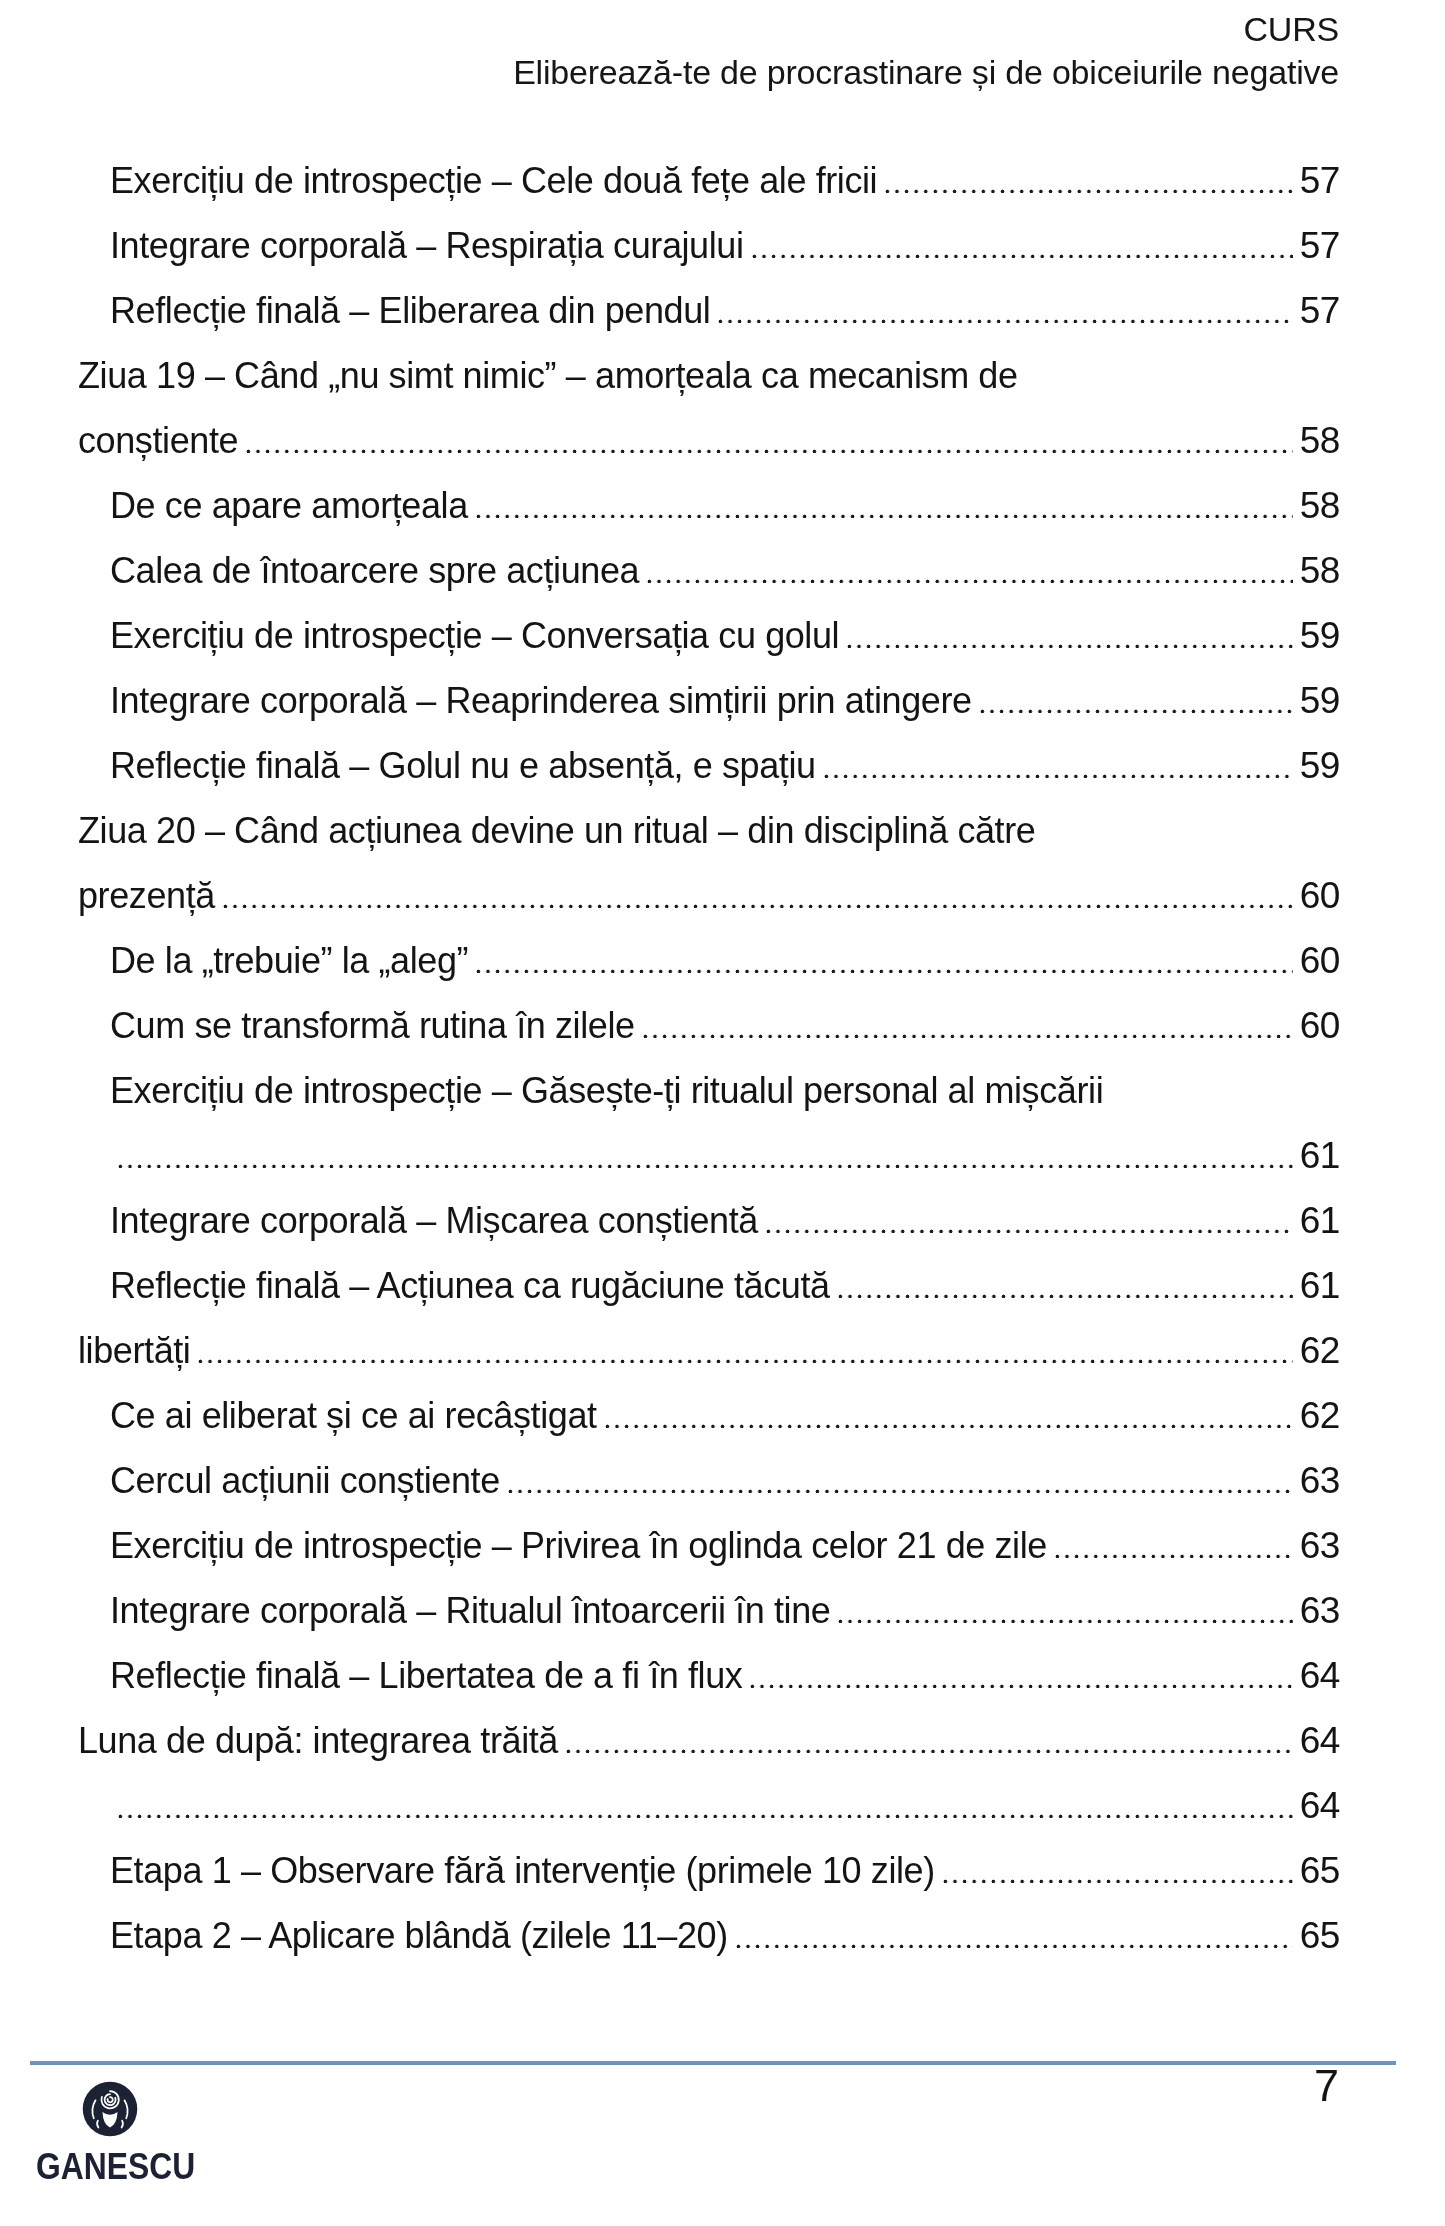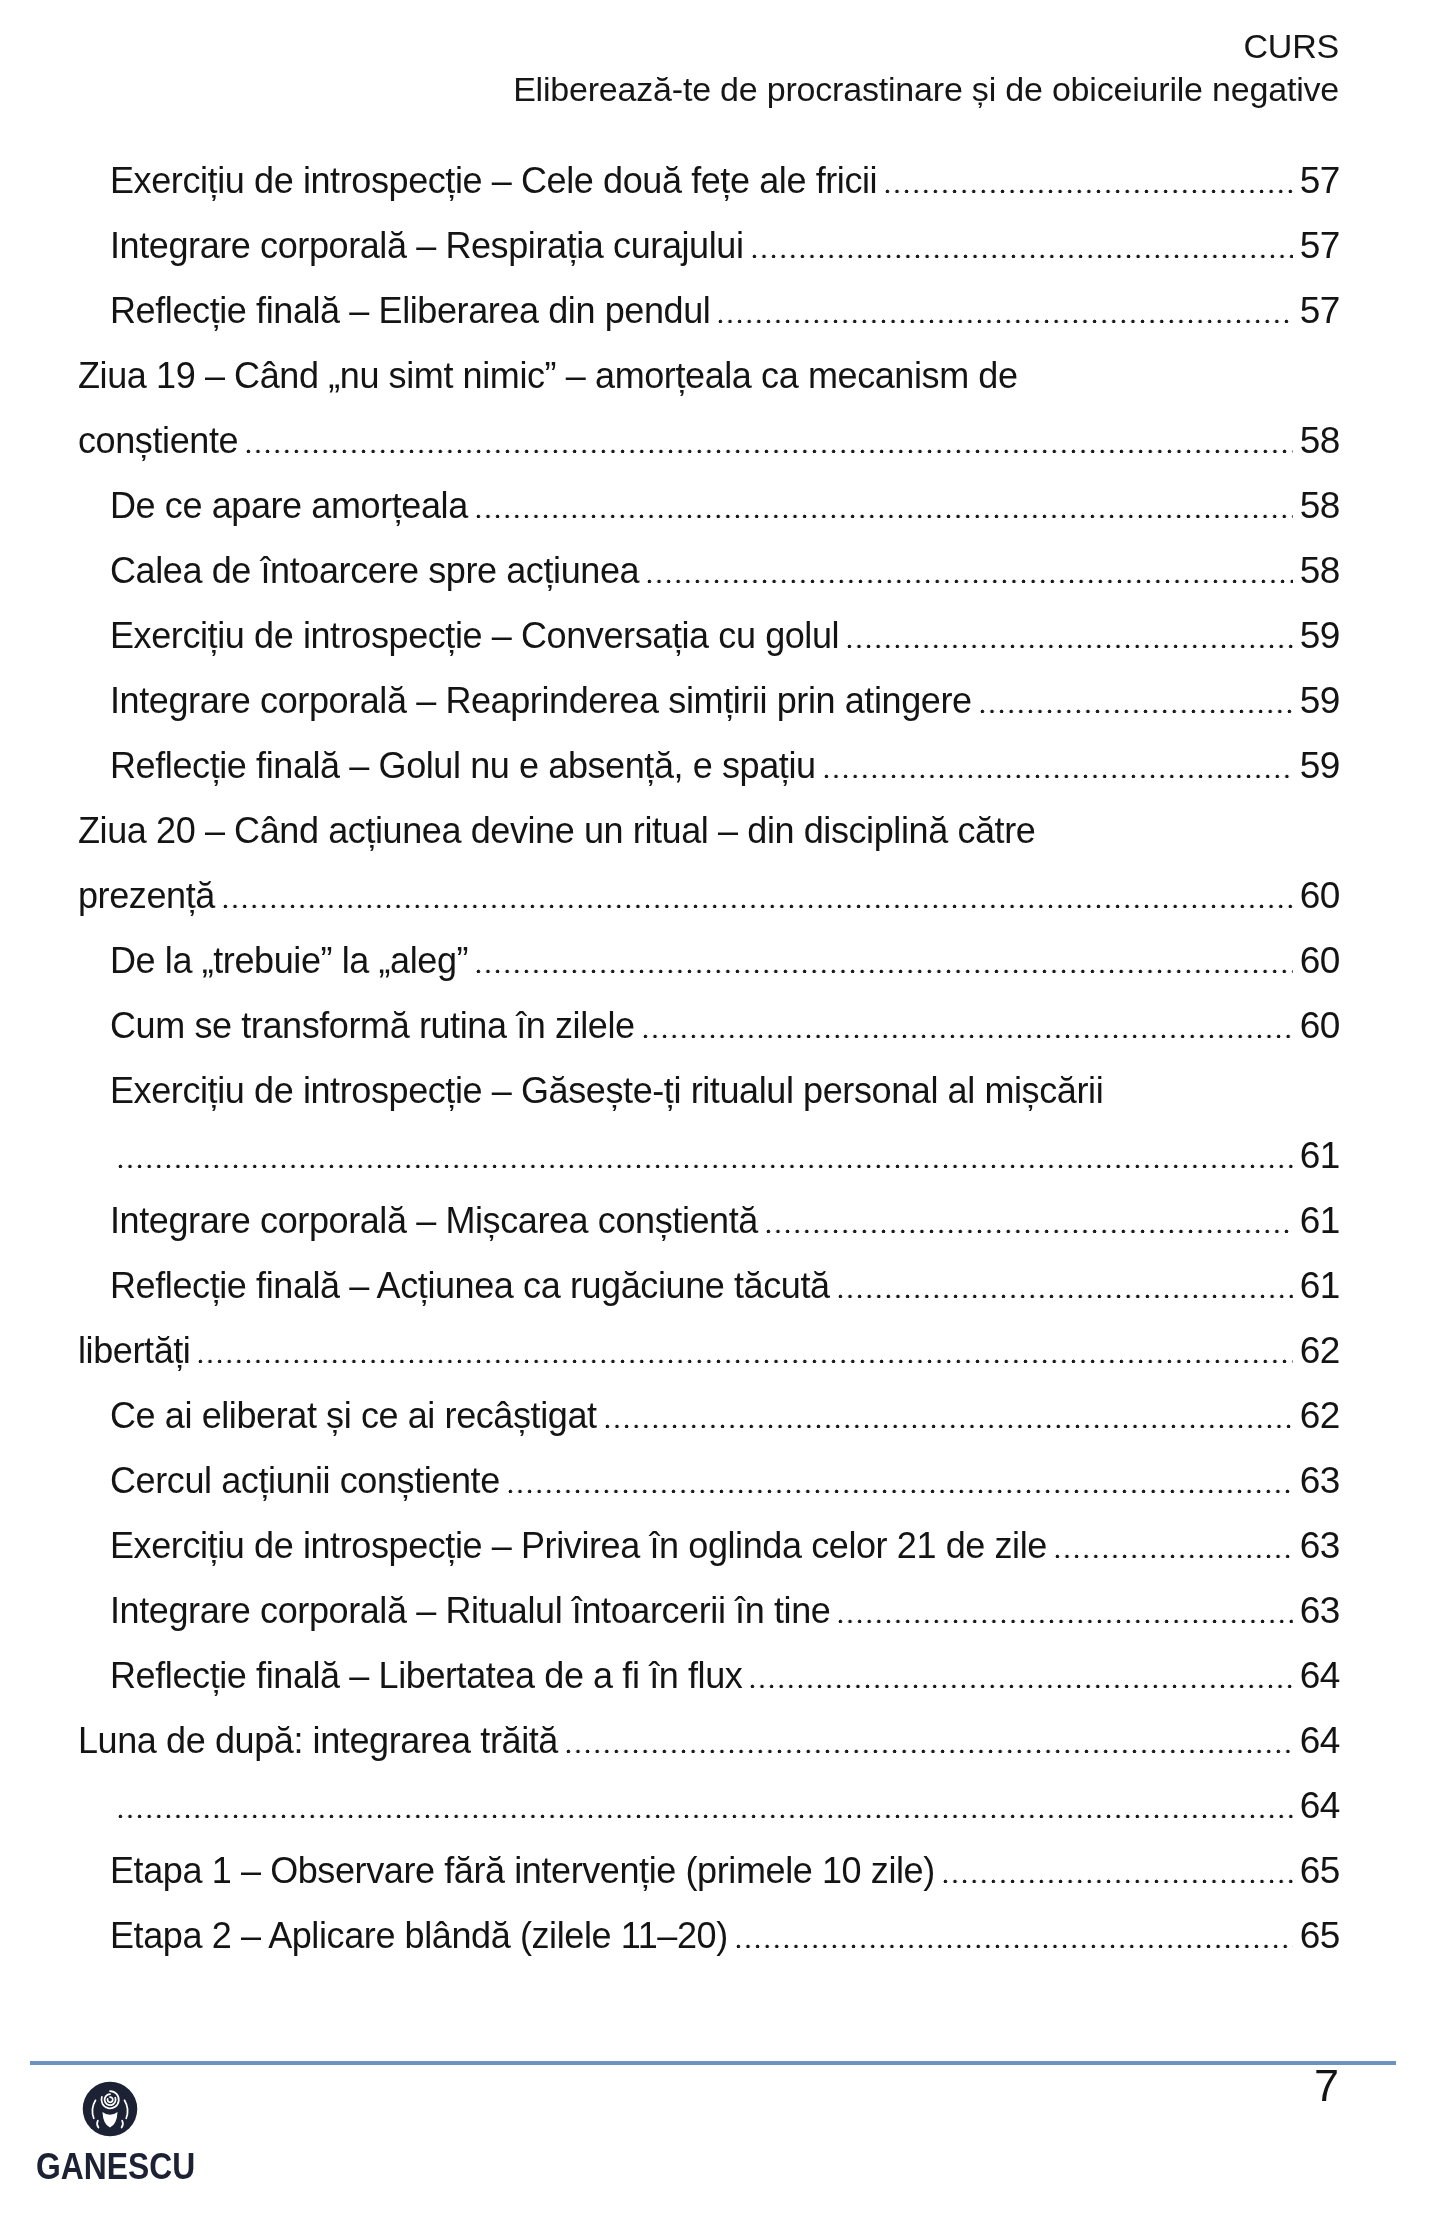--- a/index.html
+++ b/index.html
@@ -11,21 +11,21 @@
     font-family:"Liberation Sans","DejaVu Sans",sans-serif;
     color:#141414;
     overflow:hidden;
   }
 
   
   .header {
     position:absolute; top:8px; left:13px; right:106px;
     text-align:right;
     font-size:34px; line-height:43px; font-weight:400;
-    letter-spacing:-0.2px; color:#161616;margin-top:17px;
+    letter-spacing:-0.2px; color:#161616;
   }
 
   
   .toc { position:absolute; top:147px; left:78px; right:105px; }
   .toc-line {
     display:flex; align-items:flex-end;
     height:65px; padding-bottom:10px;
     box-sizing:border-box;
     font-size:36px; letter-spacing:-0.4px;
     cursor:default;

